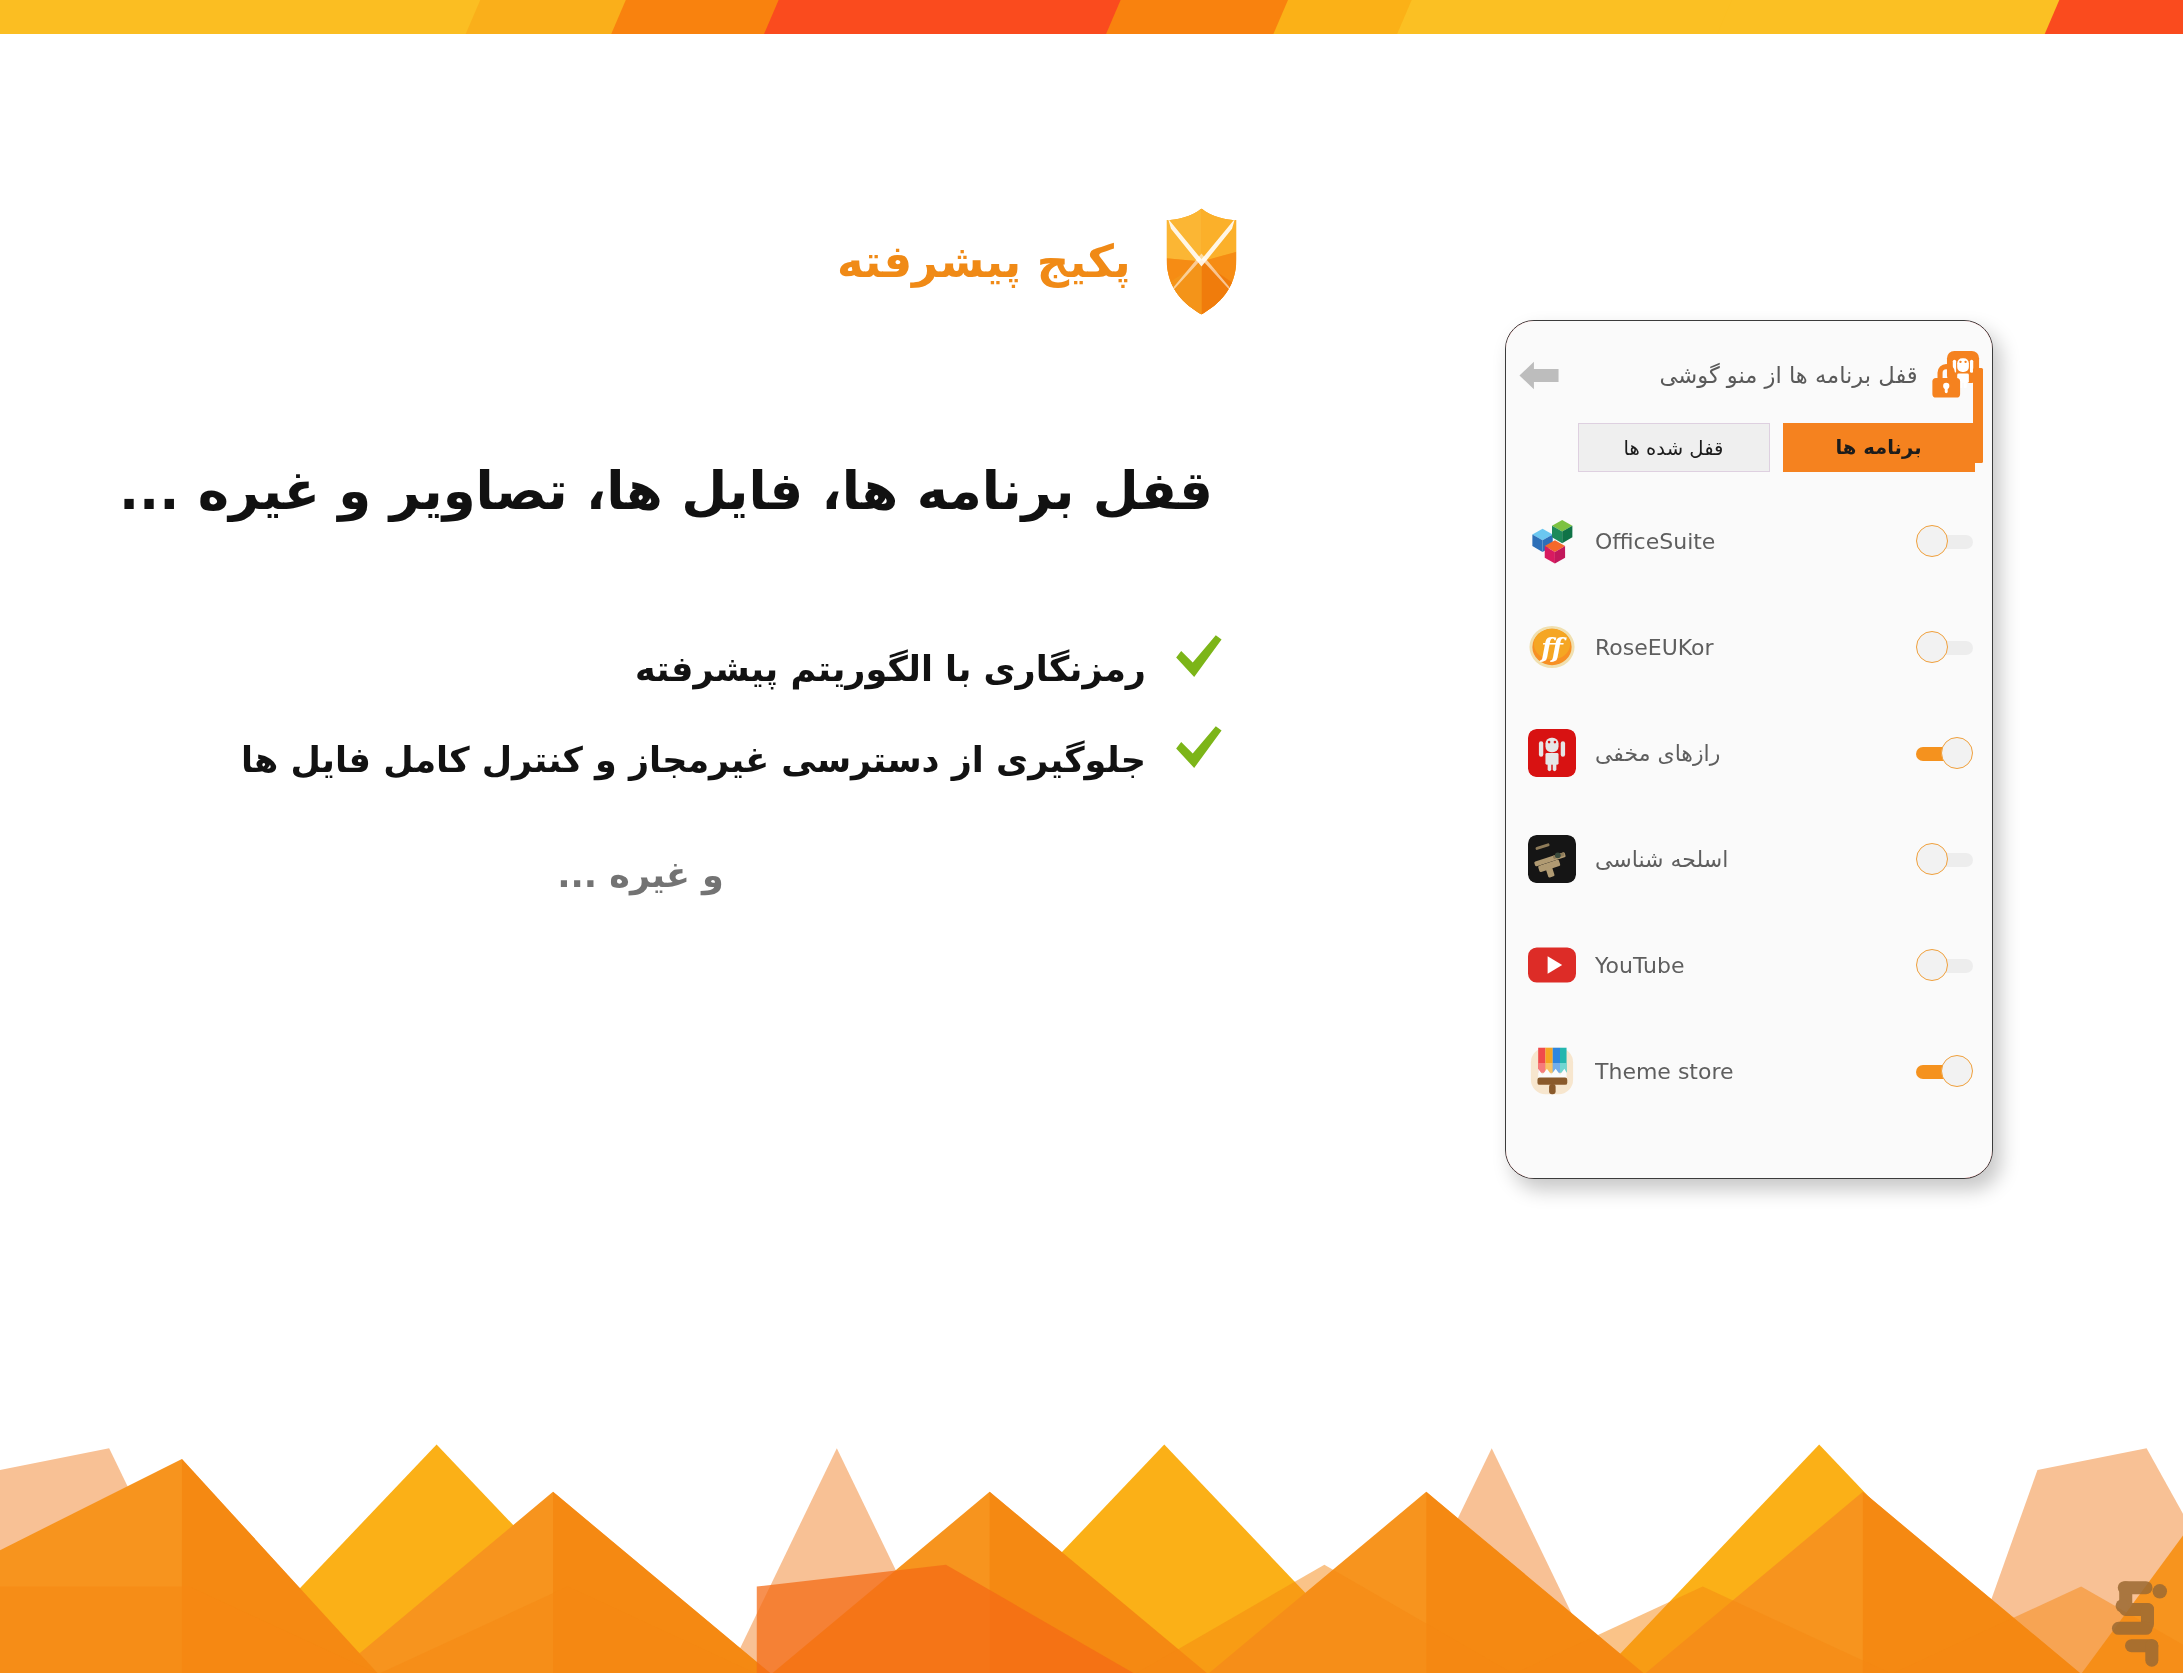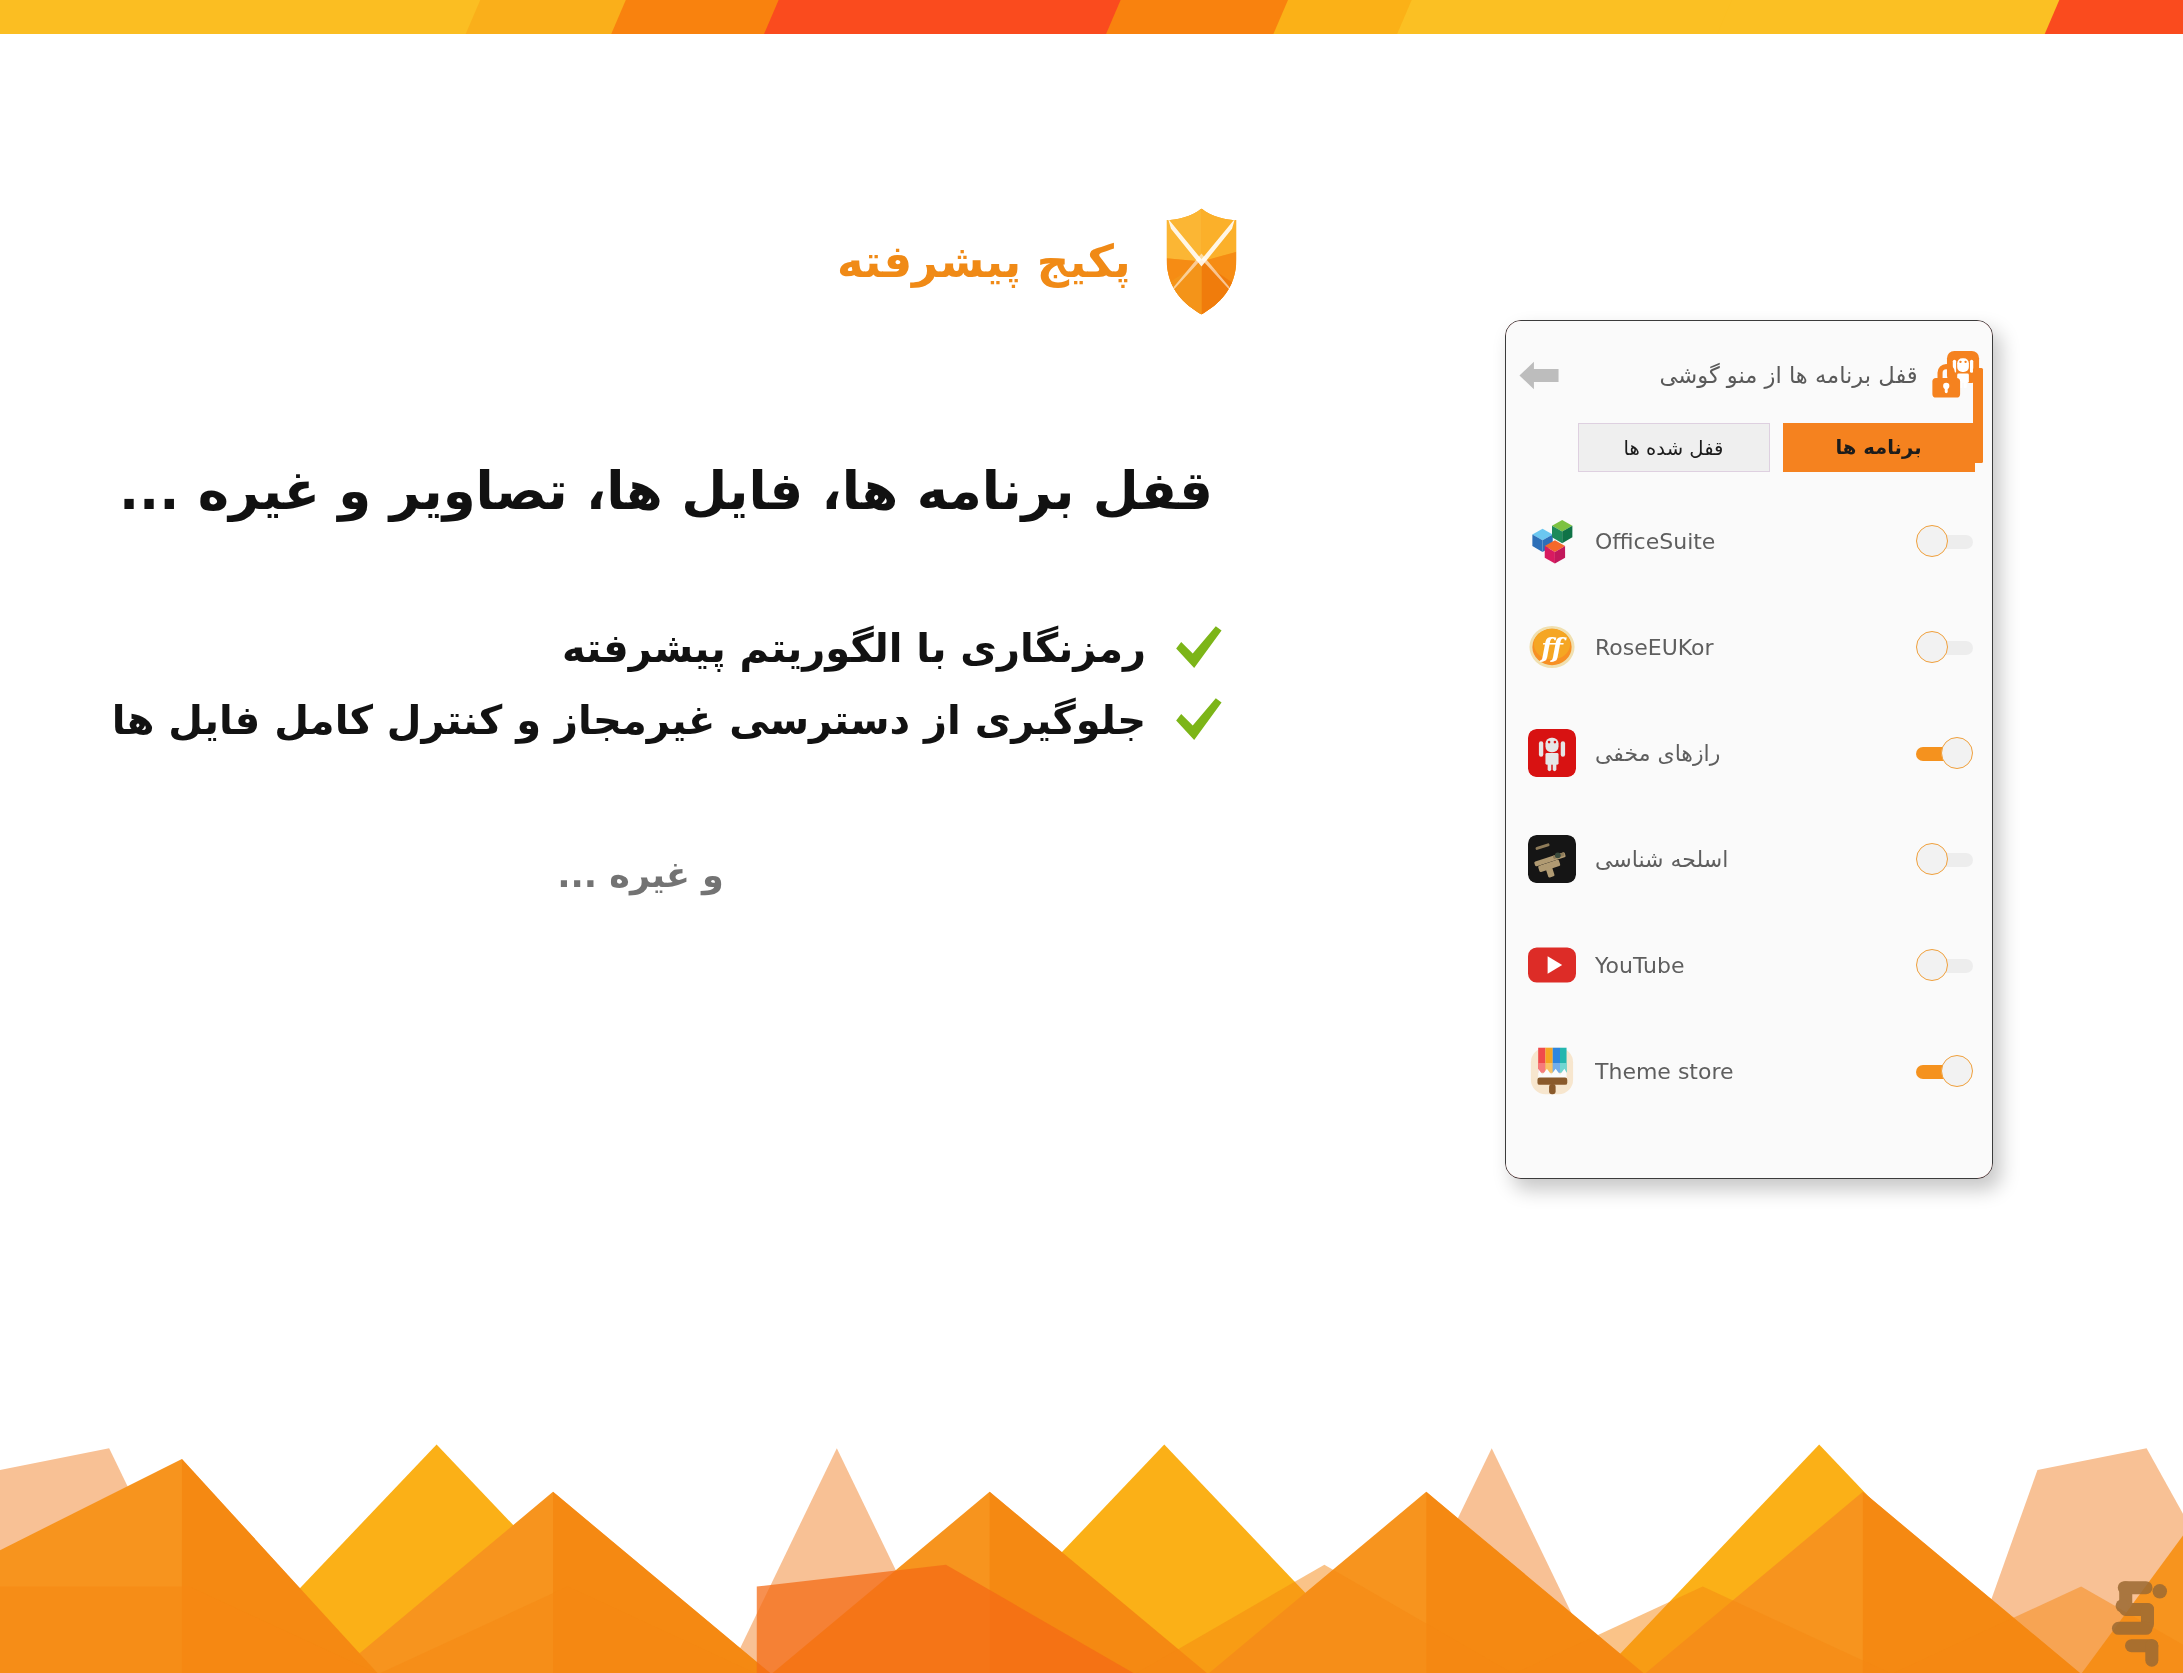--- a/index.html
+++ b/index.html
@@ -42,36 +42,37 @@
   .features{
     position:absolute;top:622px;left:0;width:1310px;
     direction:rtl;display:flex;flex-direction:column;gap:20.4px;
   }
   .feature-row{
     display:flex;align-items:center;justify-content:flex-start;
     direction:rtl;padding-right:87px;
   }
   .check-icon{width:49px;height:45px;flex:0 0 auto;margin-left:28px;}
   .feature-text{
-    font-size:40px;color:#121212;font-weight:600;white-space:nowrap;
+    font-size:35px;color:#121212;font-weight:600;white-space:nowrap;
     line-height:1.3;
+    margin-top:25px;
   }
   .etc-line{
     position:absolute;top:855px;left:0;width:1281px;
     text-align:center;direction:rtl;
     font-size:35px;font-weight:600;color:#737373;
   }
 
   
   .phone{
     position:absolute;left:1505px;top:320px;
     width:486px;height:857px;
     background:#fca5a5;
     border:1.5px solid #3b3b3b;
-    border-radius:16px;
+    border-radius:29px;
     box-shadow:7.3px 10.2px 19px rgba(0,0,0,.22);
     overflow:hidden;
   }
   .phone-inner{position:absolute;inset:0;background:#fafafa;}
   .phone-header{
     position:relative;height:108px;
     display:flex;align-items:center;
     direction:rtl;
   }
   .lock-android-icon{

